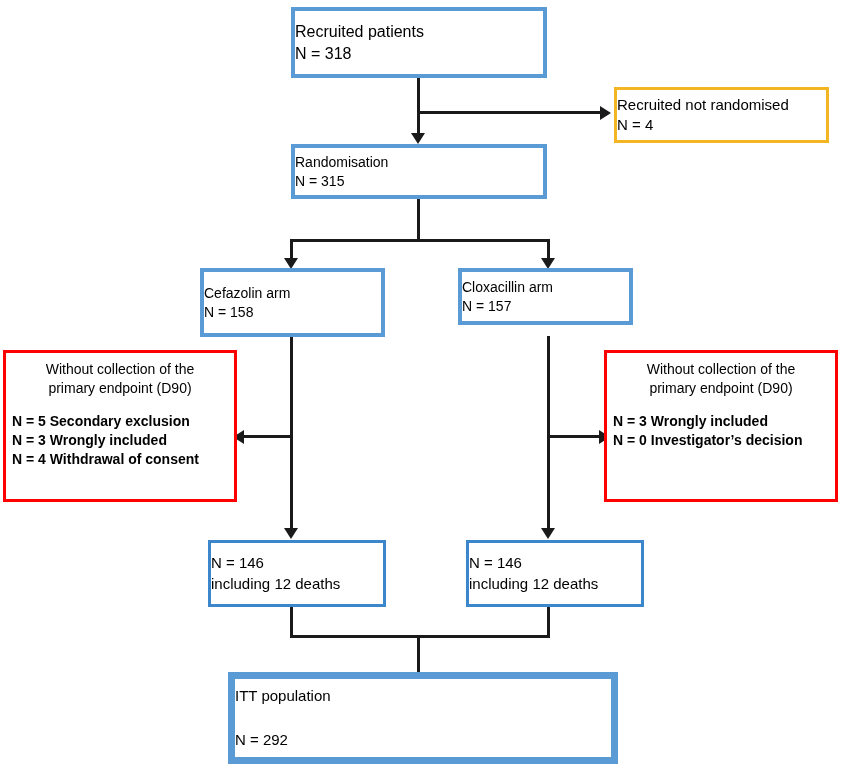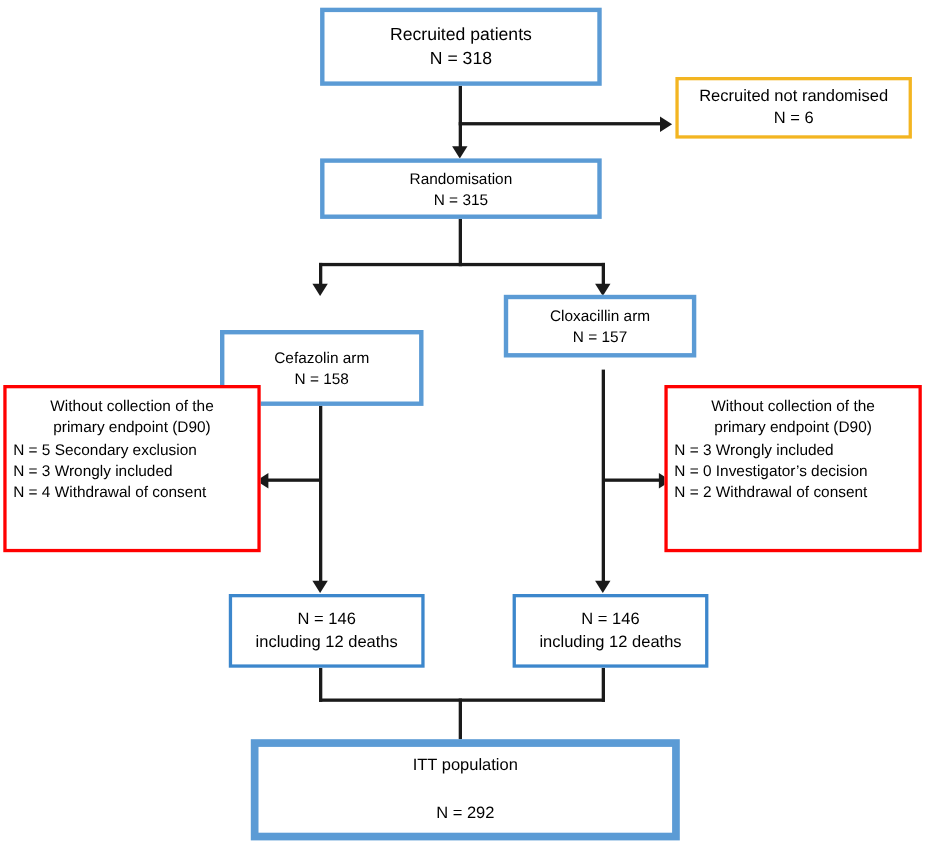--- a/index.html
+++ b/index.html
@@ -18,21 +18,21 @@
     height: 770px;
     background: #ffffff;
     overflow: hidden;
   }
   .box {
     position: absolute;
     box-sizing: border-box;
     background: #ffffff;
     display: flex;
     flex-direction: column;
-    align-items: center;
+    align-items: flex-start;
     justify-content: center;
     text-align: center;
     line-height: 1.35;
   }
   .box-blue {
     border: 4px solid #5B9BD5;
   }
   .box-blue-thin {
     border: 3px solid #3C87CC;
   }
@@ -51,21 +51,22 @@
   }
   
   .red-head {
     font-weight: normal;
     text-align: center;
     width: 100%;
   }
   .red-list {
     width: 100%;
     text-align: left;
-    margin-top: 2px;
+    margin-top: 14px;
+    font-weight: bold;
   }
   .red-list .line-label {
     display: block;
     text-align: left;
   }
   
   .vline {
     position: absolute;
     width: 3px;
     background: #1a1a1a;
@@ -130,31 +131,31 @@
   <div class="vline" style="left:290px; top:607px; height:31px;"></div>
   <div class="vline" style="left:547px; top:607px; height:31px;"></div>
   <div class="hline" style="left:290px; top:635px; width:260px;"></div>
   <div class="vline" style="left:417px; top:635px; height:40px;"></div>
 
   <div class="box box-blue" style="left:291px; top:7px; width:256px; height:71px; font-size:16px;">
     <span class="line-label">Recruited patients</span>
     <span class="line-label">N = 318</span>
   </div>
 
-  <div class="box box-orange" style="left:614px; top:70px; width:215px; height:56px; font-size:15px;">
+  <div class="box box-orange" style="left:614px; top:87px; width:215px; height:56px; font-size:15px;">
     <span class="line-label">Recruited not randomised</span>
-    <span class="line-label">N = 6</span>
+    <span class="line-label">N = 4</span>
   </div>
 
   <div class="box box-blue" style="left:291px; top:144px; width:256px; height:55px; font-size:14px;">
     <span class="line-label">Randomisation</span>
     <span class="line-label">N = 315</span>
   </div>
 
-  <div class="box box-blue" style="left:200px; top:268px; width:185px; height:69px; font-size:14px;margin-top:32px;">
+  <div class="box box-blue" style="left:200px; top:268px; width:185px; height:69px; font-size:14px;">
     <span class="line-label">Cefazolin arm</span>
     <span class="line-label">N = 158</span>
   </div>
 
   <div class="box box-blue" style="left:458px; top:268px; width:175px; height:57px; font-size:14px;">
     <span class="line-label">Cloxacillin arm</span>
     <span class="line-label">N = 157</span>
   </div>
 
   <div class="box box-red" style="left:3px; top:350px; width:234px; height:152px; font-size:14px; justify-content:flex-start; padding:7px 6px 0 6px;">
@@ -170,21 +171,20 @@
   </div>
 
   <div class="box box-red" style="left:604px; top:350px; width:234px; height:152px; font-size:14px; justify-content:flex-start; padding:7px 6px 0 6px;">
     <div class="red-head">
       <span class="line-label">Without collection of the</span>
       <span class="line-label">primary endpoint (D90)</span>
     </div>
     <div class="red-list">
       <span class="line-label">N = 3 Wrongly included</span>
       <span class="line-label">N = 0 Investigator’s decision</span>
-      <span class="line-label">N = 2 Withdrawal of consent</span>
     </div>
   </div>
 
   <div class="box box-blue-thin" style="left:208px; top:540px; width:178px; height:67px; font-size:15px;">
     <span class="line-label">N = 146</span>
     <span class="line-label">including 12 deaths</span>
   </div>
 
   <div class="box box-blue-thin" style="left:466px; top:540px; width:178px; height:67px; font-size:15px;">
     <span class="line-label">N = 146</span>

